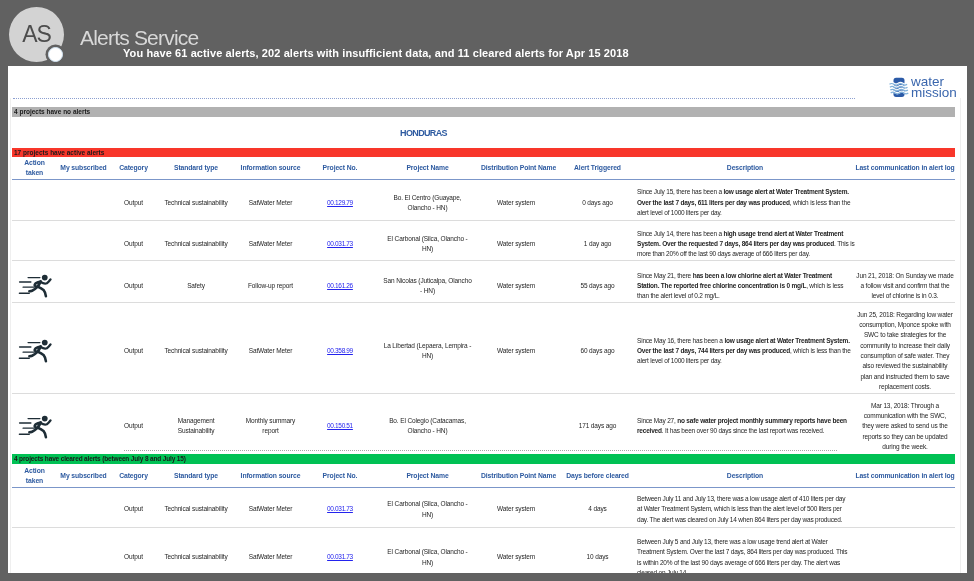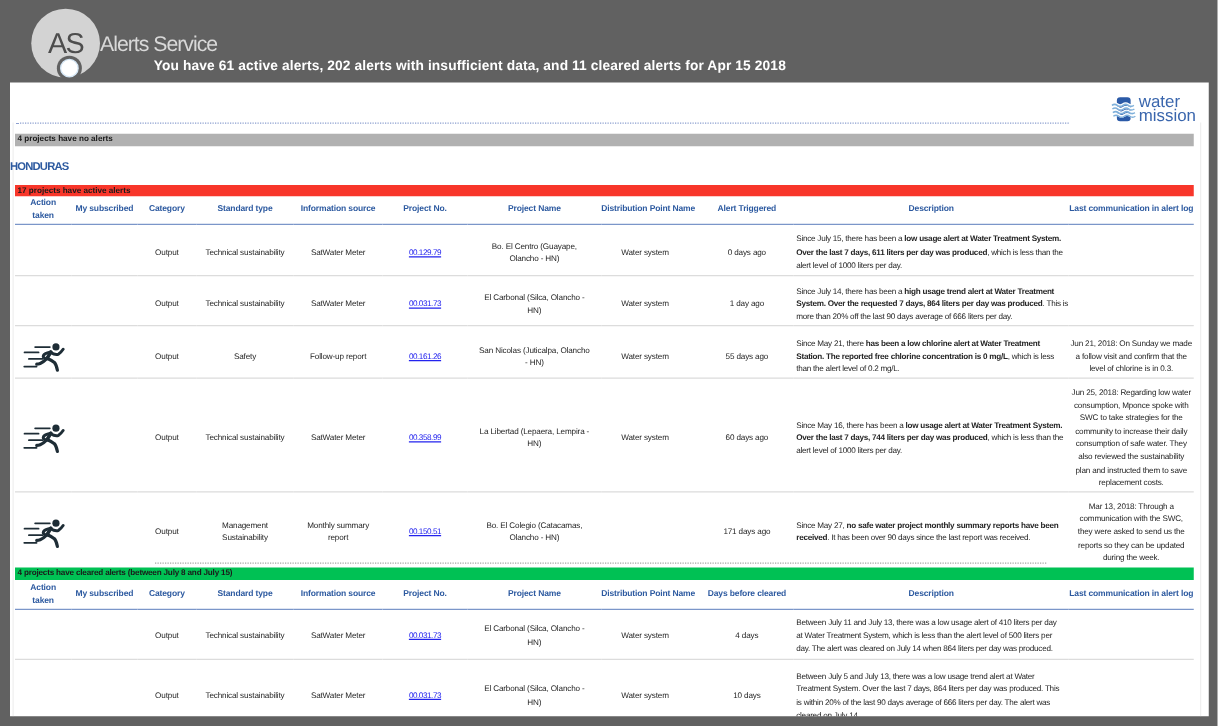--- a/index.html
+++ b/index.html
@@ -1,33 +1,33 @@
 <!DOCTYPE html>
 <html><head>
 <meta charset="utf-8">
 <style>
 *{margin:0;padding:0;box-sizing:border-box}
 html,body{width:974px;height:581px;overflow:hidden}
 body{background:#616161;font-family:"Liberation Sans",sans-serif;position:relative}
-.avatar{position:absolute;left:25px;top:7px;width:55px;height:55px;border-radius:50%;background:#d3d3d3;
+.avatar{position:absolute;left:9px;top:7px;width:55px;height:55px;border-radius:50%;background:#d3d3d3;
   display:flex;align-items:center;justify-content:center;font-size:23px;color:#4d4d4d;letter-spacing:-1.2px}
 .dot{position:absolute;left:48px;top:47px;width:15px;height:15px;border-radius:50%;background:#fff;border:1.5px solid #d4e6f5;box-shadow:0 0 0 2.5px #616161}
-.title{position:absolute;left:80px;top:26px;font-size:17px;letter-spacing:-0.8px;color:#d8d8d8}
+.title{position:absolute;left:80px;top:26px;font-size:21px;letter-spacing:-0.8px;color:#d8d8d8}
 .subtitle{position:absolute;left:123px;top:47px;font-size:11px;font-weight:bold;color:#fff;letter-spacing:0.1px}
 .page{position:absolute;left:8px;top:66px;width:959px;height:507px;background:#fff;overflow:hidden;color:#252525}
 .dotline{position:absolute;left:5px;top:32px;width:842px;border-top:1px dotted #8c9fd0}
 .dotline2{position:absolute;left:116px;top:384px;width:713px;border-top:1px dotted #a6a6a6}
 .sideL{position:absolute;left:2px;top:32px;bottom:0;border-left:1px solid #efefef}
 .sideR{position:absolute;left:952px;top:32px;bottom:0;border-left:1px solid #efefef}
 .logo{position:absolute;left:881px;top:10px}
 .bar{position:absolute;left:4px;width:943px;height:10px;font-size:6.5px;font-weight:bold;color:#1a1a1a;line-height:10px;padding-left:2px}
 .graybar{top:41px;background:#b1b1b1}
 .redbar{top:82px;background:#f8362a;height:9px;line-height:9px}
 .greenbar{top:388px;background:#00c154;letter-spacing:-0.15px}
-.country{position:absolute;left:0;top:62px;width:831px;text-align:left;font-size:9px;font-weight:bold;color:#2d5aa0;letter-spacing:-0.65px}
+.country{position:absolute;left:0;top:62px;width:831px;text-align:center;font-size:9px;font-weight:bold;color:#2d5aa0;letter-spacing:-0.65px}
 table{border-collapse:collapse;table-layout:fixed;width:943px;position:absolute;left:4px}
 #t1{top:91px}
 #t2{top:399px}
 td,th{padding:0;vertical-align:middle;text-align:center;font-weight:normal;overflow:hidden}
 tr.hdr{height:22px}
 tr.hdr th{color:#2d5aa0;font-weight:bold;font-size:6.8px;line-height:9.5px;letter-spacing:-0.1px;border-bottom:1.5px solid #7b96c9}
 td{font-size:6.5px;line-height:10.35px;color:#252525;letter-spacing:-0.12px;padding-top:5px}
 td.desc{text-align:left;padding-left:2px;padding-right:0;letter-spacing:-0.2px}
 td.comm{letter-spacing:-0.15px}
 td:nth-child(8){padding-right:9px}

